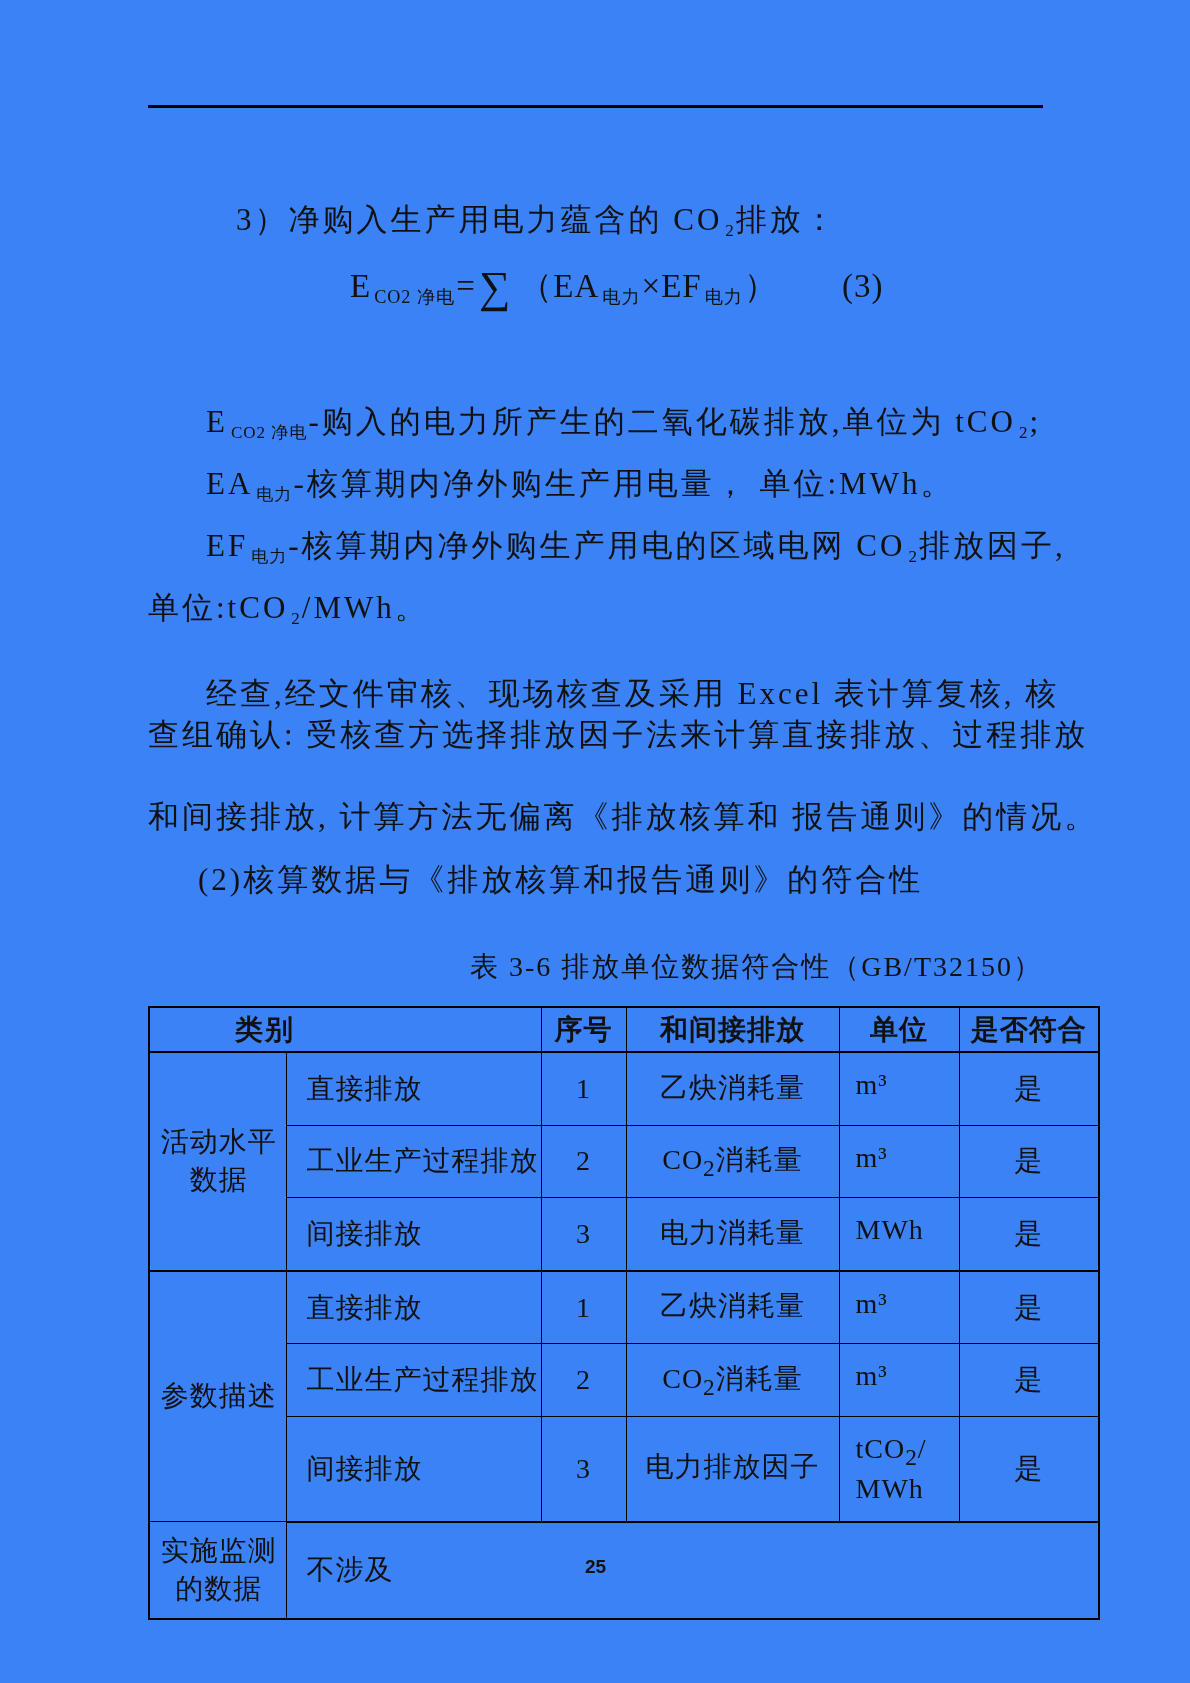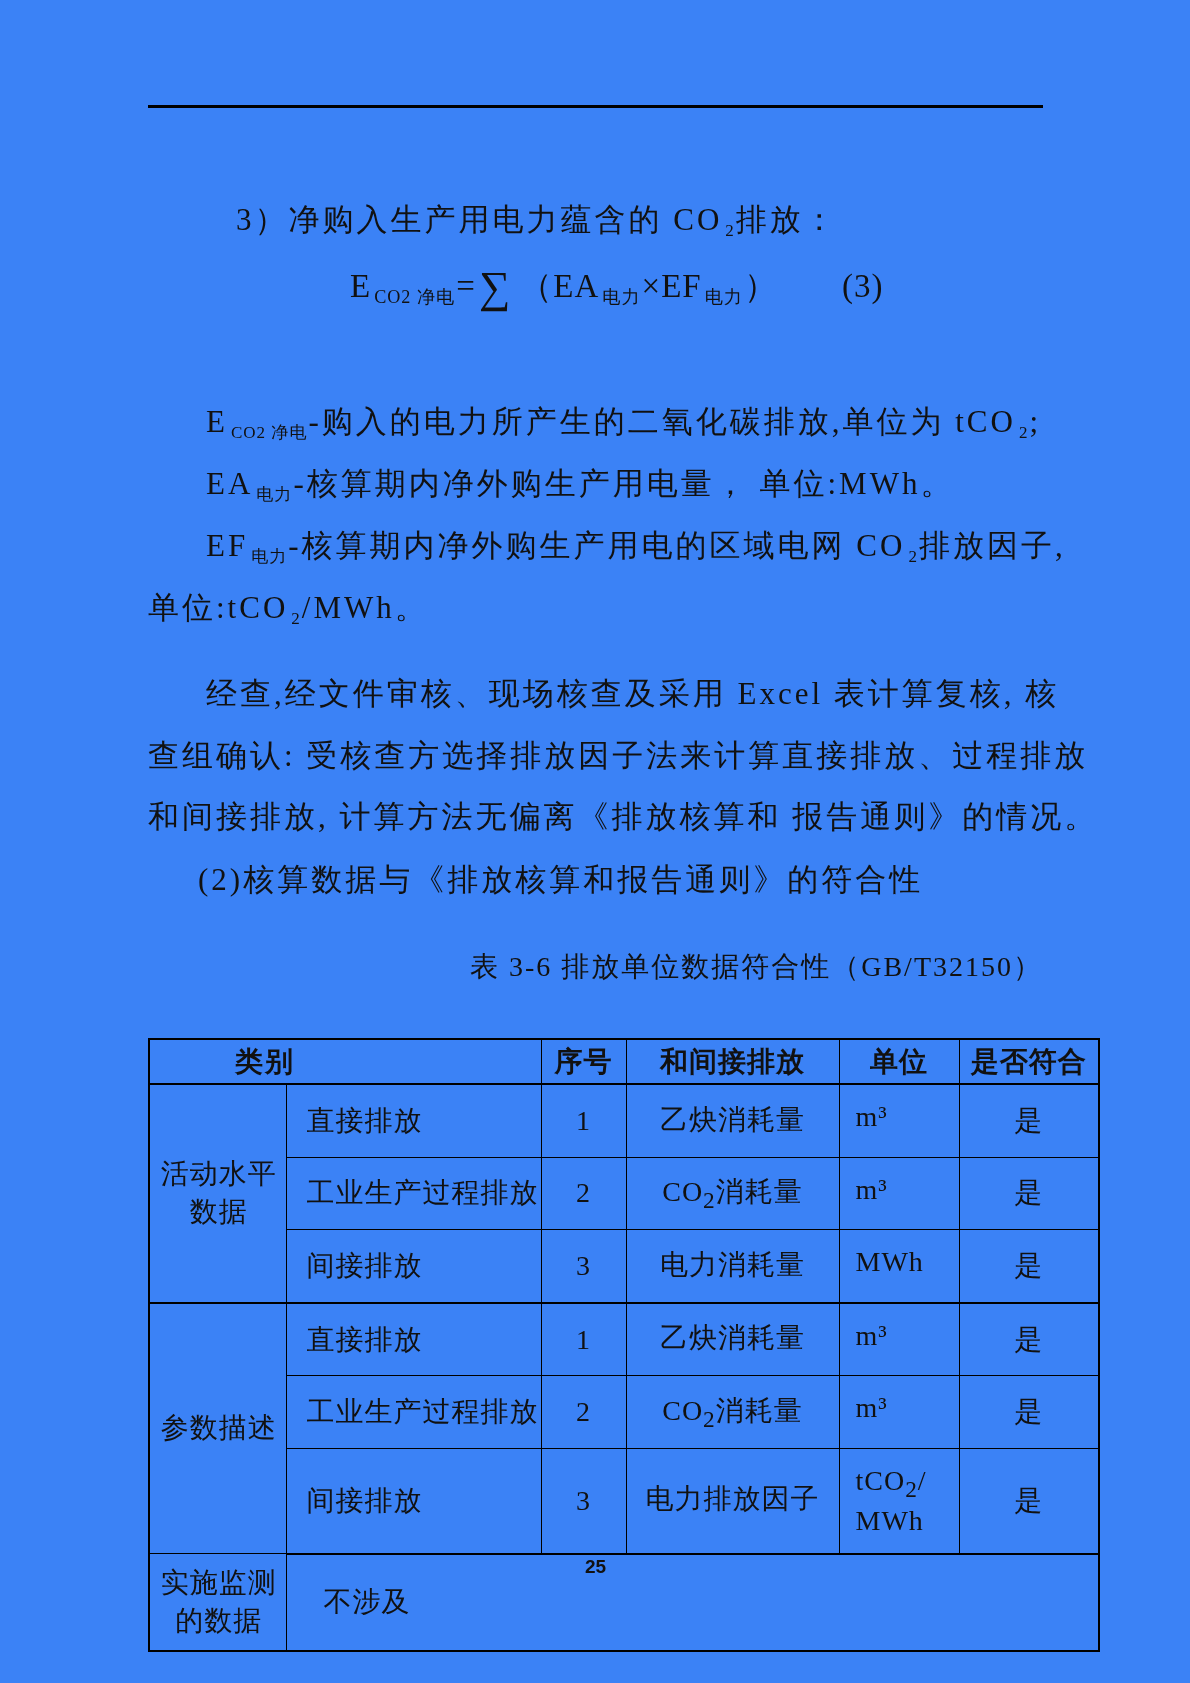--- a/index.html
+++ b/index.html
@@ -38,21 +38,21 @@
   .formula .sigma { font-size:44px; vertical-align:-5px; margin:0 8px 0 3px; }
   .formula .f-num { margin-left:64px; }
 
   .table-title {
     position:absolute; left:0; top:948px; width:895px;
     text-align:right; font-size:28px; letter-spacing:2px; color:#111;
     white-space:pre;
   }
 
   table.dt {
-    position:absolute; left:0; top:1038px;
+    position:absolute; left:0; top:1006px;
     width:950px; border-collapse:collapse; table-layout:fixed;
     border:2px solid #000;
     font-size:28px; color:#111;
   }
   table.dt th, table.dt td {
     border:1px solid #000;
     vertical-align:middle;
     overflow:hidden;
     letter-spacing:1px;
     white-space:normal;
@@ -63,21 +63,21 @@
   tr.hdr th { border-bottom:2px solid #000; }
   tr.r1 { height:49px; } tr.r2 { height:48px; } tr.r3 { height:57px; }
   tr.r4 { height:56px; } tr.r5 { height:49px; } tr.r6 { height:70px; }
   tr.r7 { height:97px; }
   tr.r3 td, tr.r6 td { border-bottom:2px solid #000; }
   td.grp { text-align:center; padding:2px 6px 2px 8px; letter-spacing:2px;margin-left:24px; }
   td.grp1 { border-bottom:2px solid #000 !important; }
   td.cat { text-align:left; padding-left:20px; letter-spacing:3px; }
   td.c   { text-align:center; }
   td.unit{ padding:16px; word-break:break-all; line-height:32px; }
-  td.note{ text-align:left; padding-left:37px; letter-spacing:2px; }
+  td.note{ text-align:left; padding-left:20px; letter-spacing:2px; }
 
   .pageno {
     position:absolute; left:0; top:1556px; width:895px;
     text-align:center; font-size:19px; font-weight:bold;
     font-family:"Liberation Sans","DejaVu Sans",sans-serif; color:#111;
   }
 </style>
 </head>
 <body>
 
@@ -93,21 +93,21 @@
 
     <div class="line ind1" style="top:398px"><span>E</span><sub>CO2 净电</sub><span>-购入的电力所产生的二氧化碳排放,单位为 tCO</span><sub>2</sub><span>;</span></div>
 
     <div class="line ind1" style="top:460px"><span>EA</span><sub>电力</sub><span>-核算期内净外购生产用电量， 单位:MWh。</span></div>
 
     <div class="line ind1" style="top:522px"><span>EF</span><sub>电力</sub><span>-核算期内净外购生产用电的区域电网 CO</span><sub>2</sub><span>排放因子,</span></div>
 
     <div class="line" style="top:584px"><span>单位:tCO</span><sub>2</sub><span>/MWh。</span></div>
 
     <div class="line ind1" style="top:670px"><span>经查,经文件审核、现场核查及采用 Excel 表计算复核, 核</span></div>
-    <div class="line" style="top:732px"><span>查组确认: 受核查方选择排放因子法来计算直接排放、过程排放</span></div>
+    <div class="line" style="top:711px"><span>查组确认: 受核查方选择排放因子法来计算直接排放、过程排放</span></div>
     <div class="line" style="top:793px"><span>和间接排放, 计算方法无偏离《排放核算和 报告通则》的情况。</span></div>
     <div class="line ind3" style="top:856px"><span>(2)核算数据与《排放核算和报告通则》的符合性</span></div>
 
     <div class="table-title">表 3-6 排放单位数据符合性（GB/T32150）</div>
 
     <table class="dt">
       <colgroup>
         <col style="width:137px">
           <col style="width:255px">
           <col style="width:85px">

